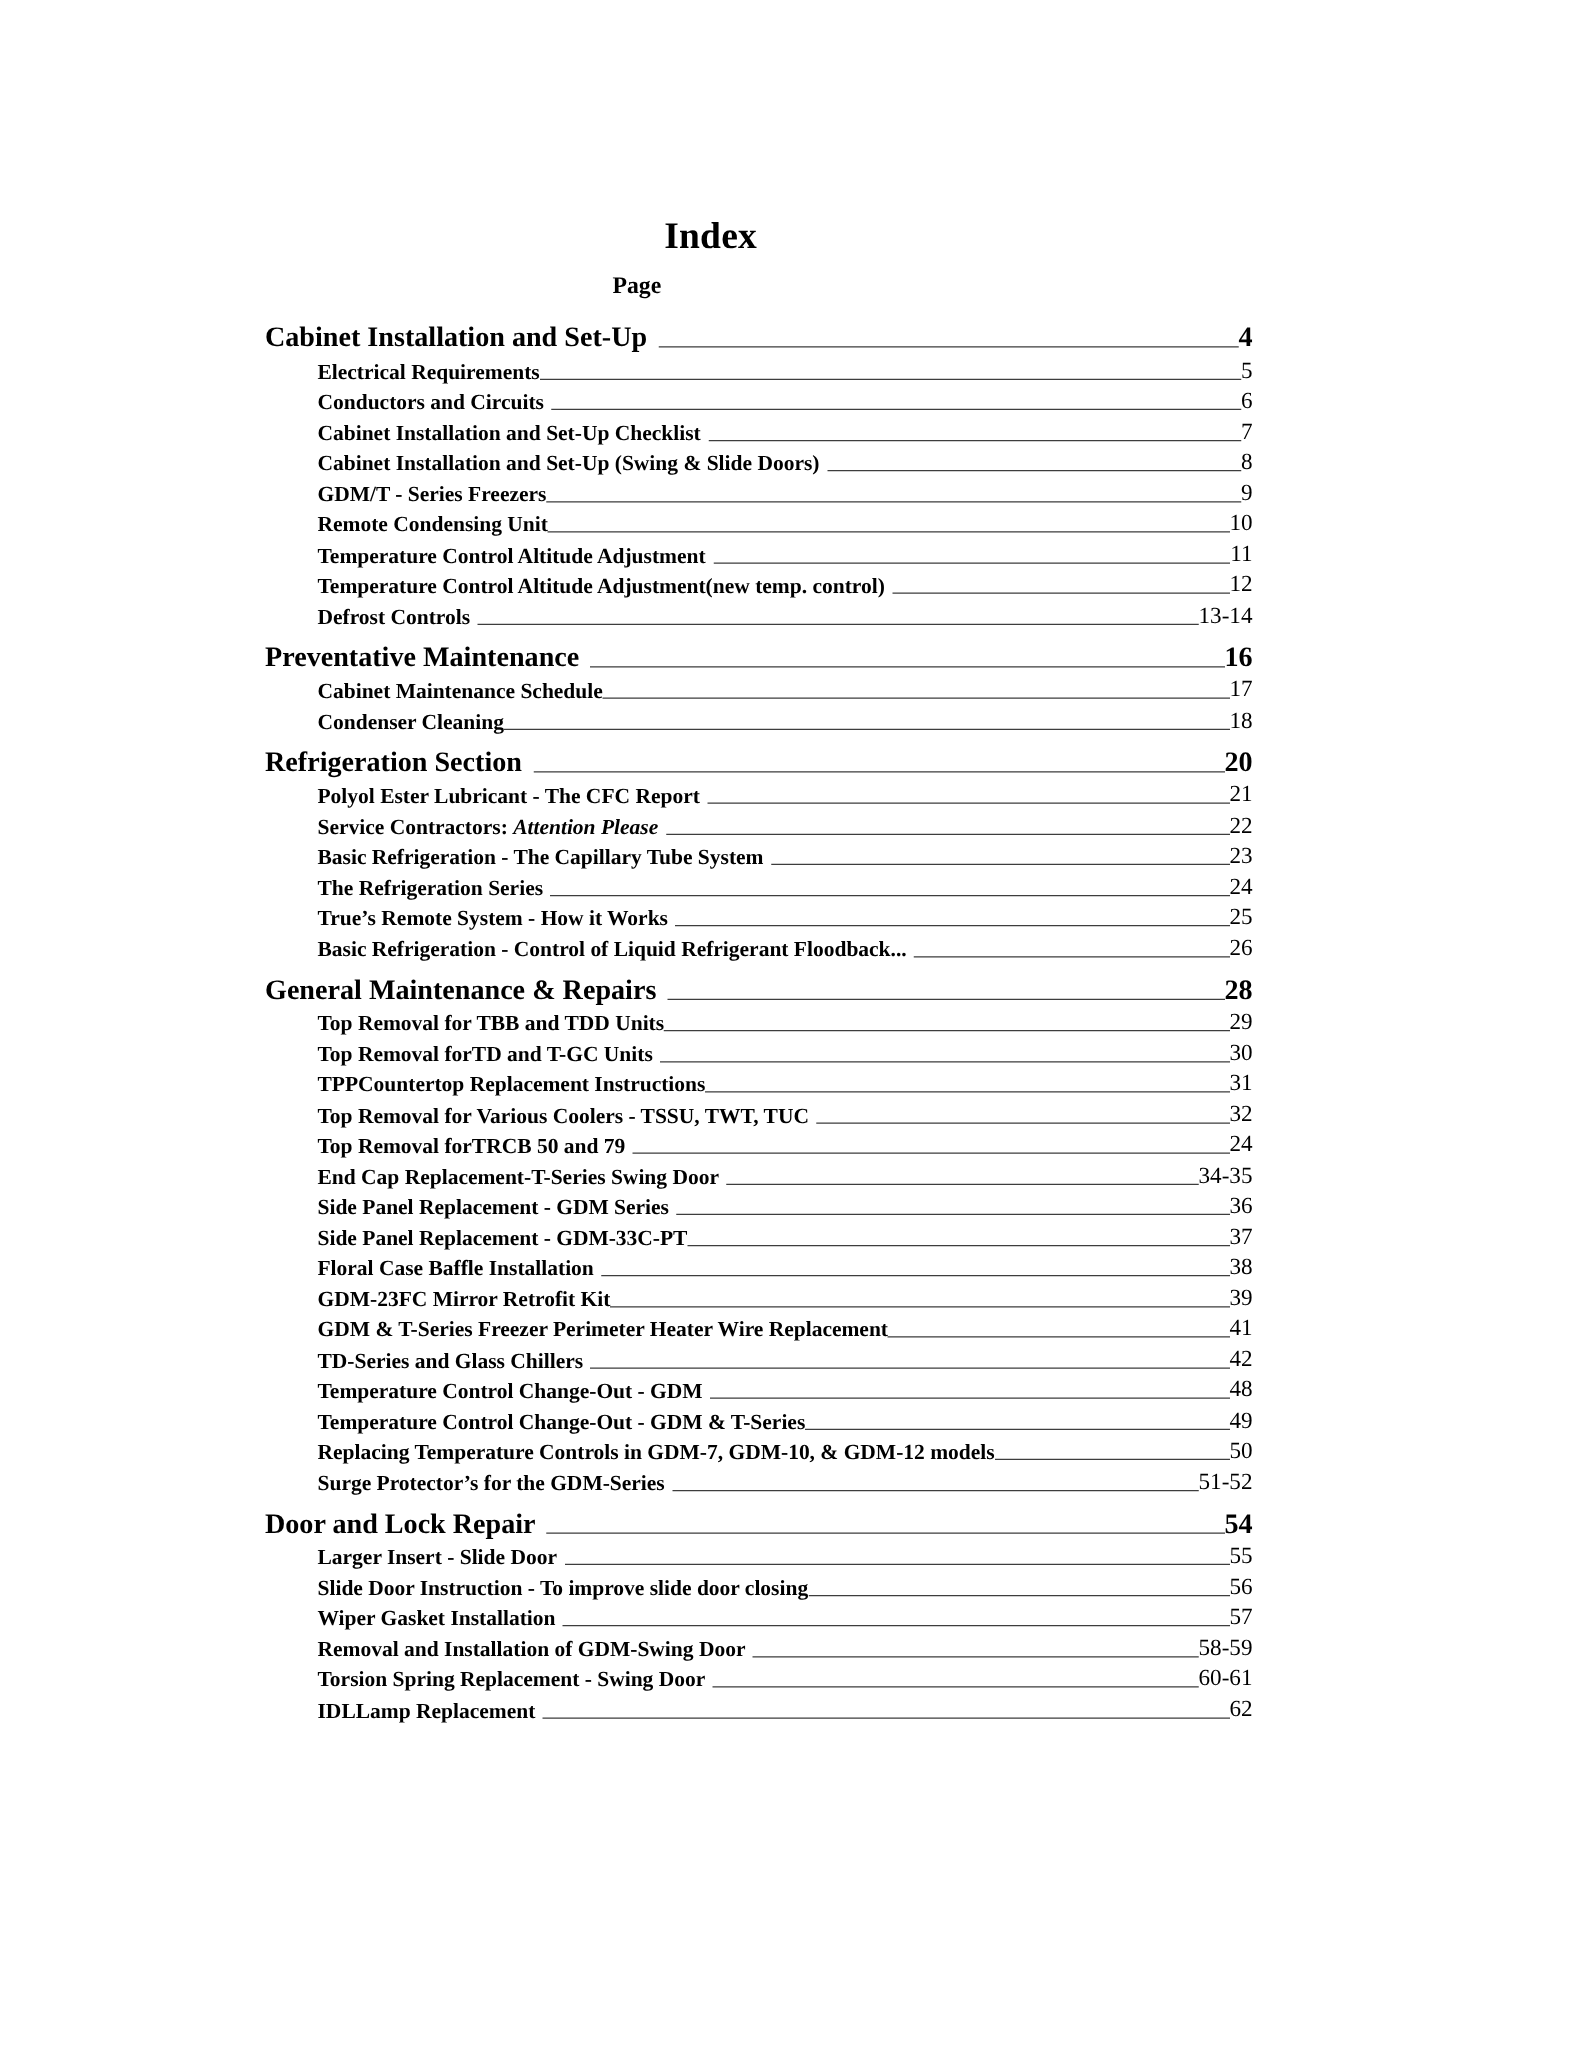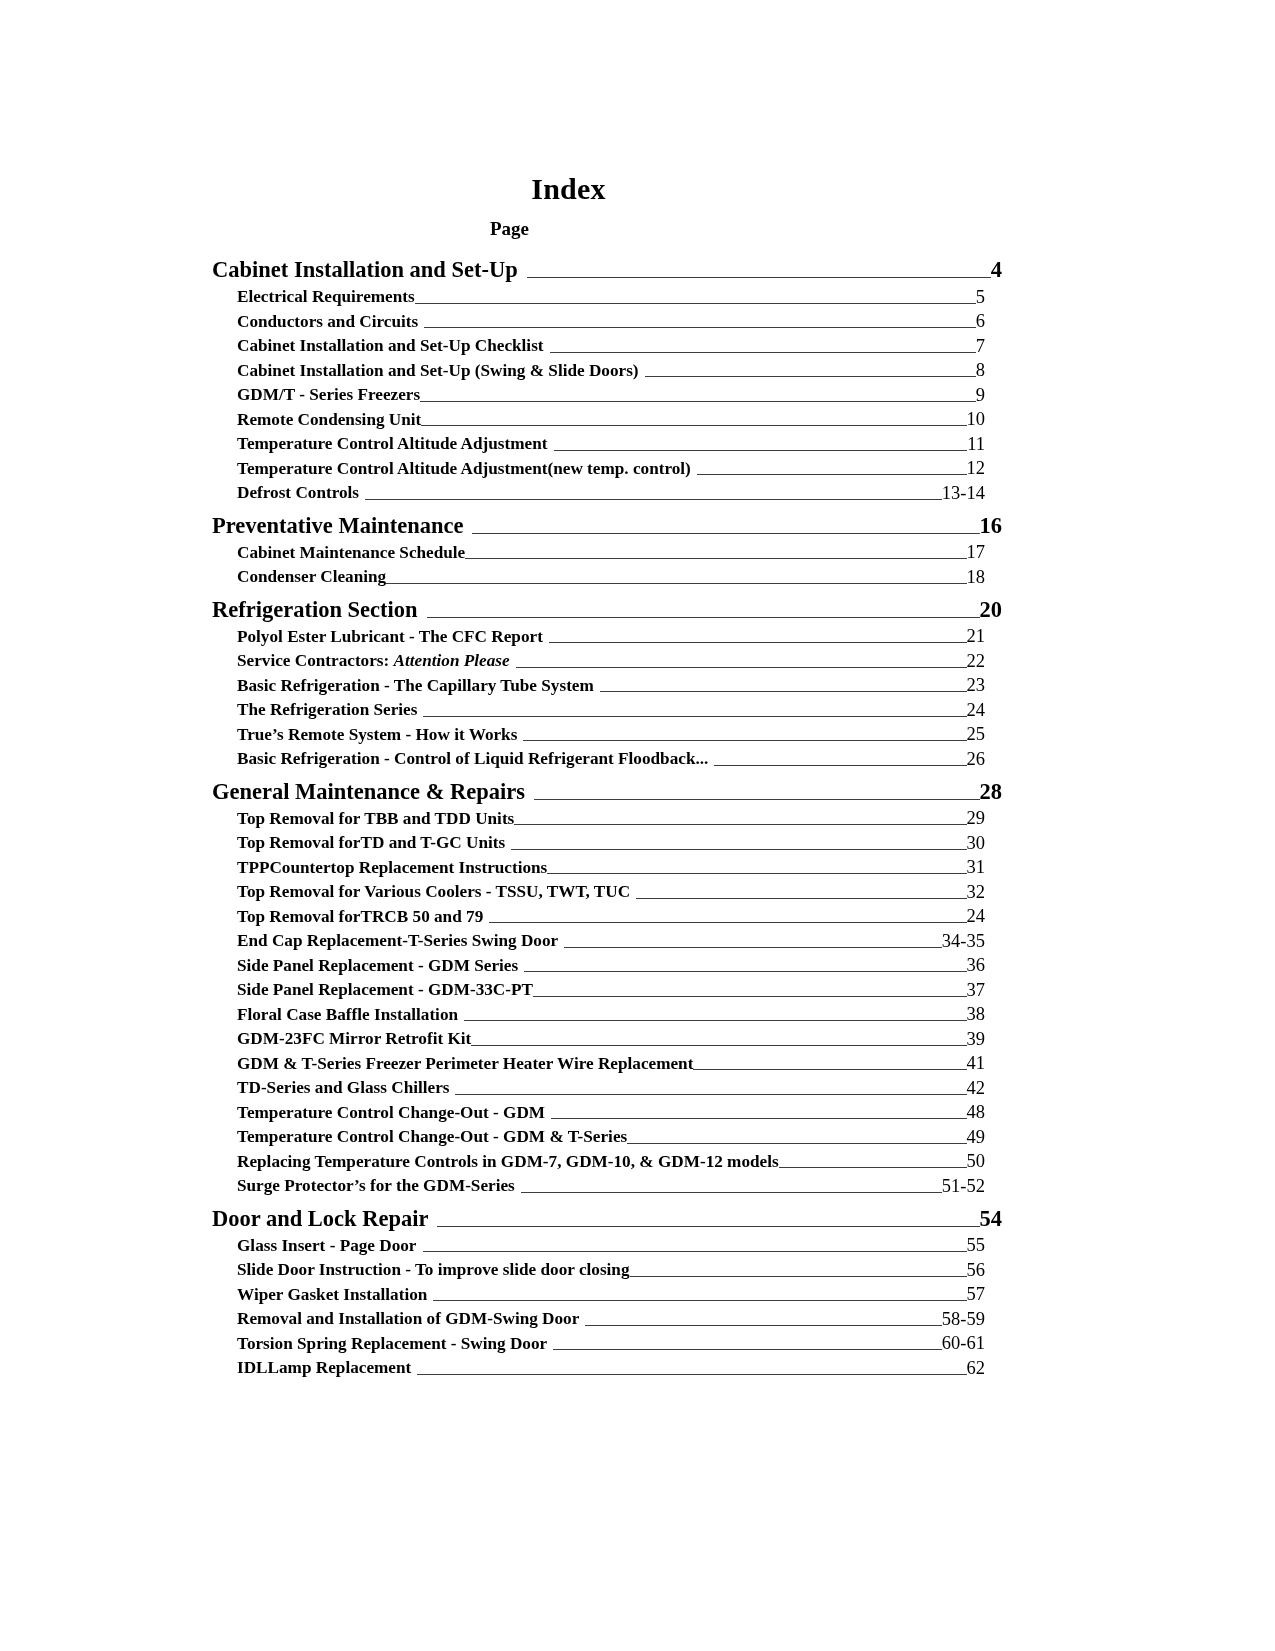--- a/index.html
+++ b/index.html
@@ -38,21 +38,21 @@
     font-size: 19px;
     font-weight: bold;
   }
   .toc {
     margin-top: 17px;
     padding-left: 212px;
     padding-right: 245px;
   }
   .entry {
     display: flex;
-    align-items: center;
+    align-items: flex-end;
     width: 100%;
     white-space: nowrap;
   }
   .entry .label {
     flex: 0 0 auto;
   }
   .entry .leader {
     flex: 1 1 auto;
     min-width: 6px;
     position: relative;
@@ -76,21 +76,21 @@
     margin-left: 0;
   }
   .lvl1 .label { padding-right: 9px; }
   .lvl1 .pageno { padding-left: 0px; min-width: 0; }
   .lvl1 .leader { margin-bottom: 5px; }
 
   
   .lvl2 {
     font-size: 17.2px;
     font-weight: bold;
-    margin-left: 25px;
+    margin-left: 42px;
     margin-top: 3.5px;
     margin-bottom: 3.5px;
     width: calc(100% - 42px);
   }
   .lvl2 .pageno {
     font-weight: normal;
     font-size: 18.5px;
   }
   .lvl2 .leader { margin-bottom: 4px; }
 
@@ -294,21 +294,21 @@
         <span class="label nbsp-pad">Surge Protector’s for the GDM-Series</span>
         <span class="leader"></span>
         <span class="pageno">51-52</span>
       </div>
       <div class="entry lvl1 gap-before">
         <span class="label">Door and Lock Repair</span>
         <span class="leader"></span>
         <span class="pageno">54</span>
       </div>
       <div class="entry lvl2">
-        <span class="label nbsp-pad">Glass Insert - Page Door</span>
+        <span class="label nbsp-pad">Larger Insert - Slide Door</span>
         <span class="leader"></span>
         <span class="pageno">55</span>
       </div>
       <div class="entry lvl2">
         <span class="label">Slide Door  Instruction - To improve slide door closing</span>
         <span class="leader"></span>
         <span class="pageno">56</span>
       </div>
       <div class="entry lvl2">
         <span class="label nbsp-pad">Wiper Gasket Installation</span>

